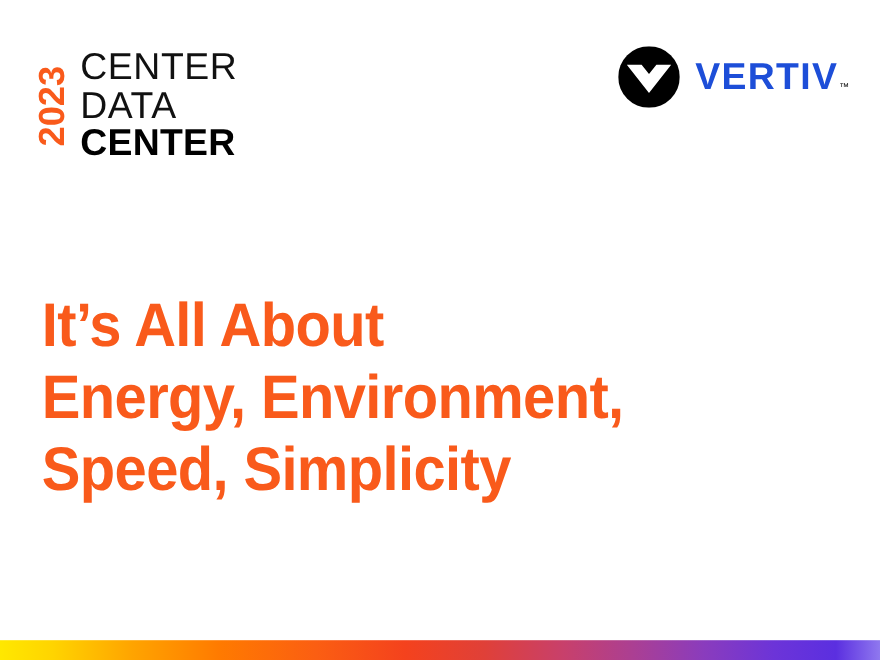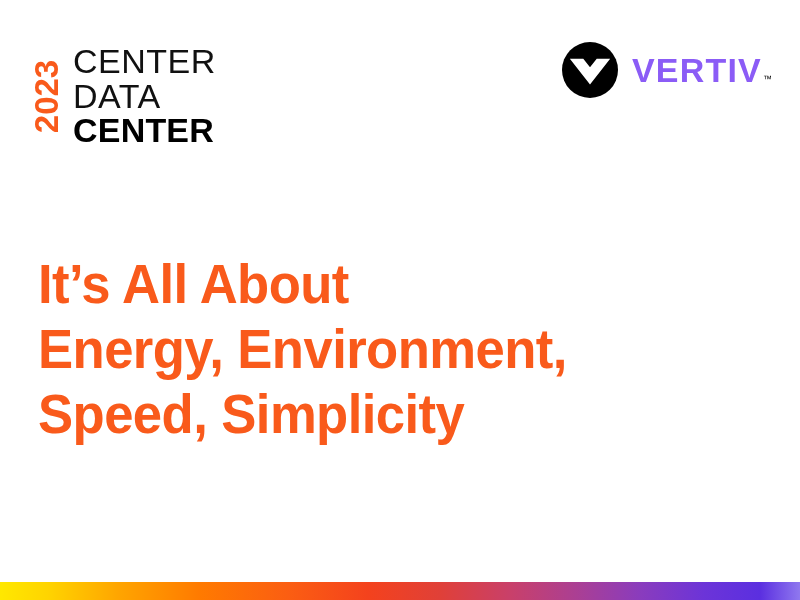--- a/index.html
+++ b/index.html
@@ -99,40 +99,40 @@
     display: flex;
     align-items: flex-start;
     line-height: 1;
   }
 
   .brand-name {
     font-family: "Liberation Sans", sans-serif;
     font-weight: bold;
     font-size: 34px;
     letter-spacing: 1.2px;
-    color: #8b5cf6;
+    color: #1d4ed8;
     line-height: 1;
   }
 
   .brand-tm {
     font-family: "Liberation Sans", sans-serif;
     font-size: 9px;
     font-weight: normal;
     color: #000000;
     align-self: flex-end;
     margin-bottom: 3px;
     margin-left: 1px;
     letter-spacing: 0;
   }
 
   
   .headline {
     position: absolute;
     left: 38px;
-    top: 252px;
+    top: 264px;
     width: 700px;
   }
 
   .headline-line {
     display: block;
     color: #f95a1b;
     font-family: "Liberation Sans Narrow", "Liberation Sans", sans-serif;
     font-weight: bold;
     font-size: 56px;
     line-height: 1.16;

